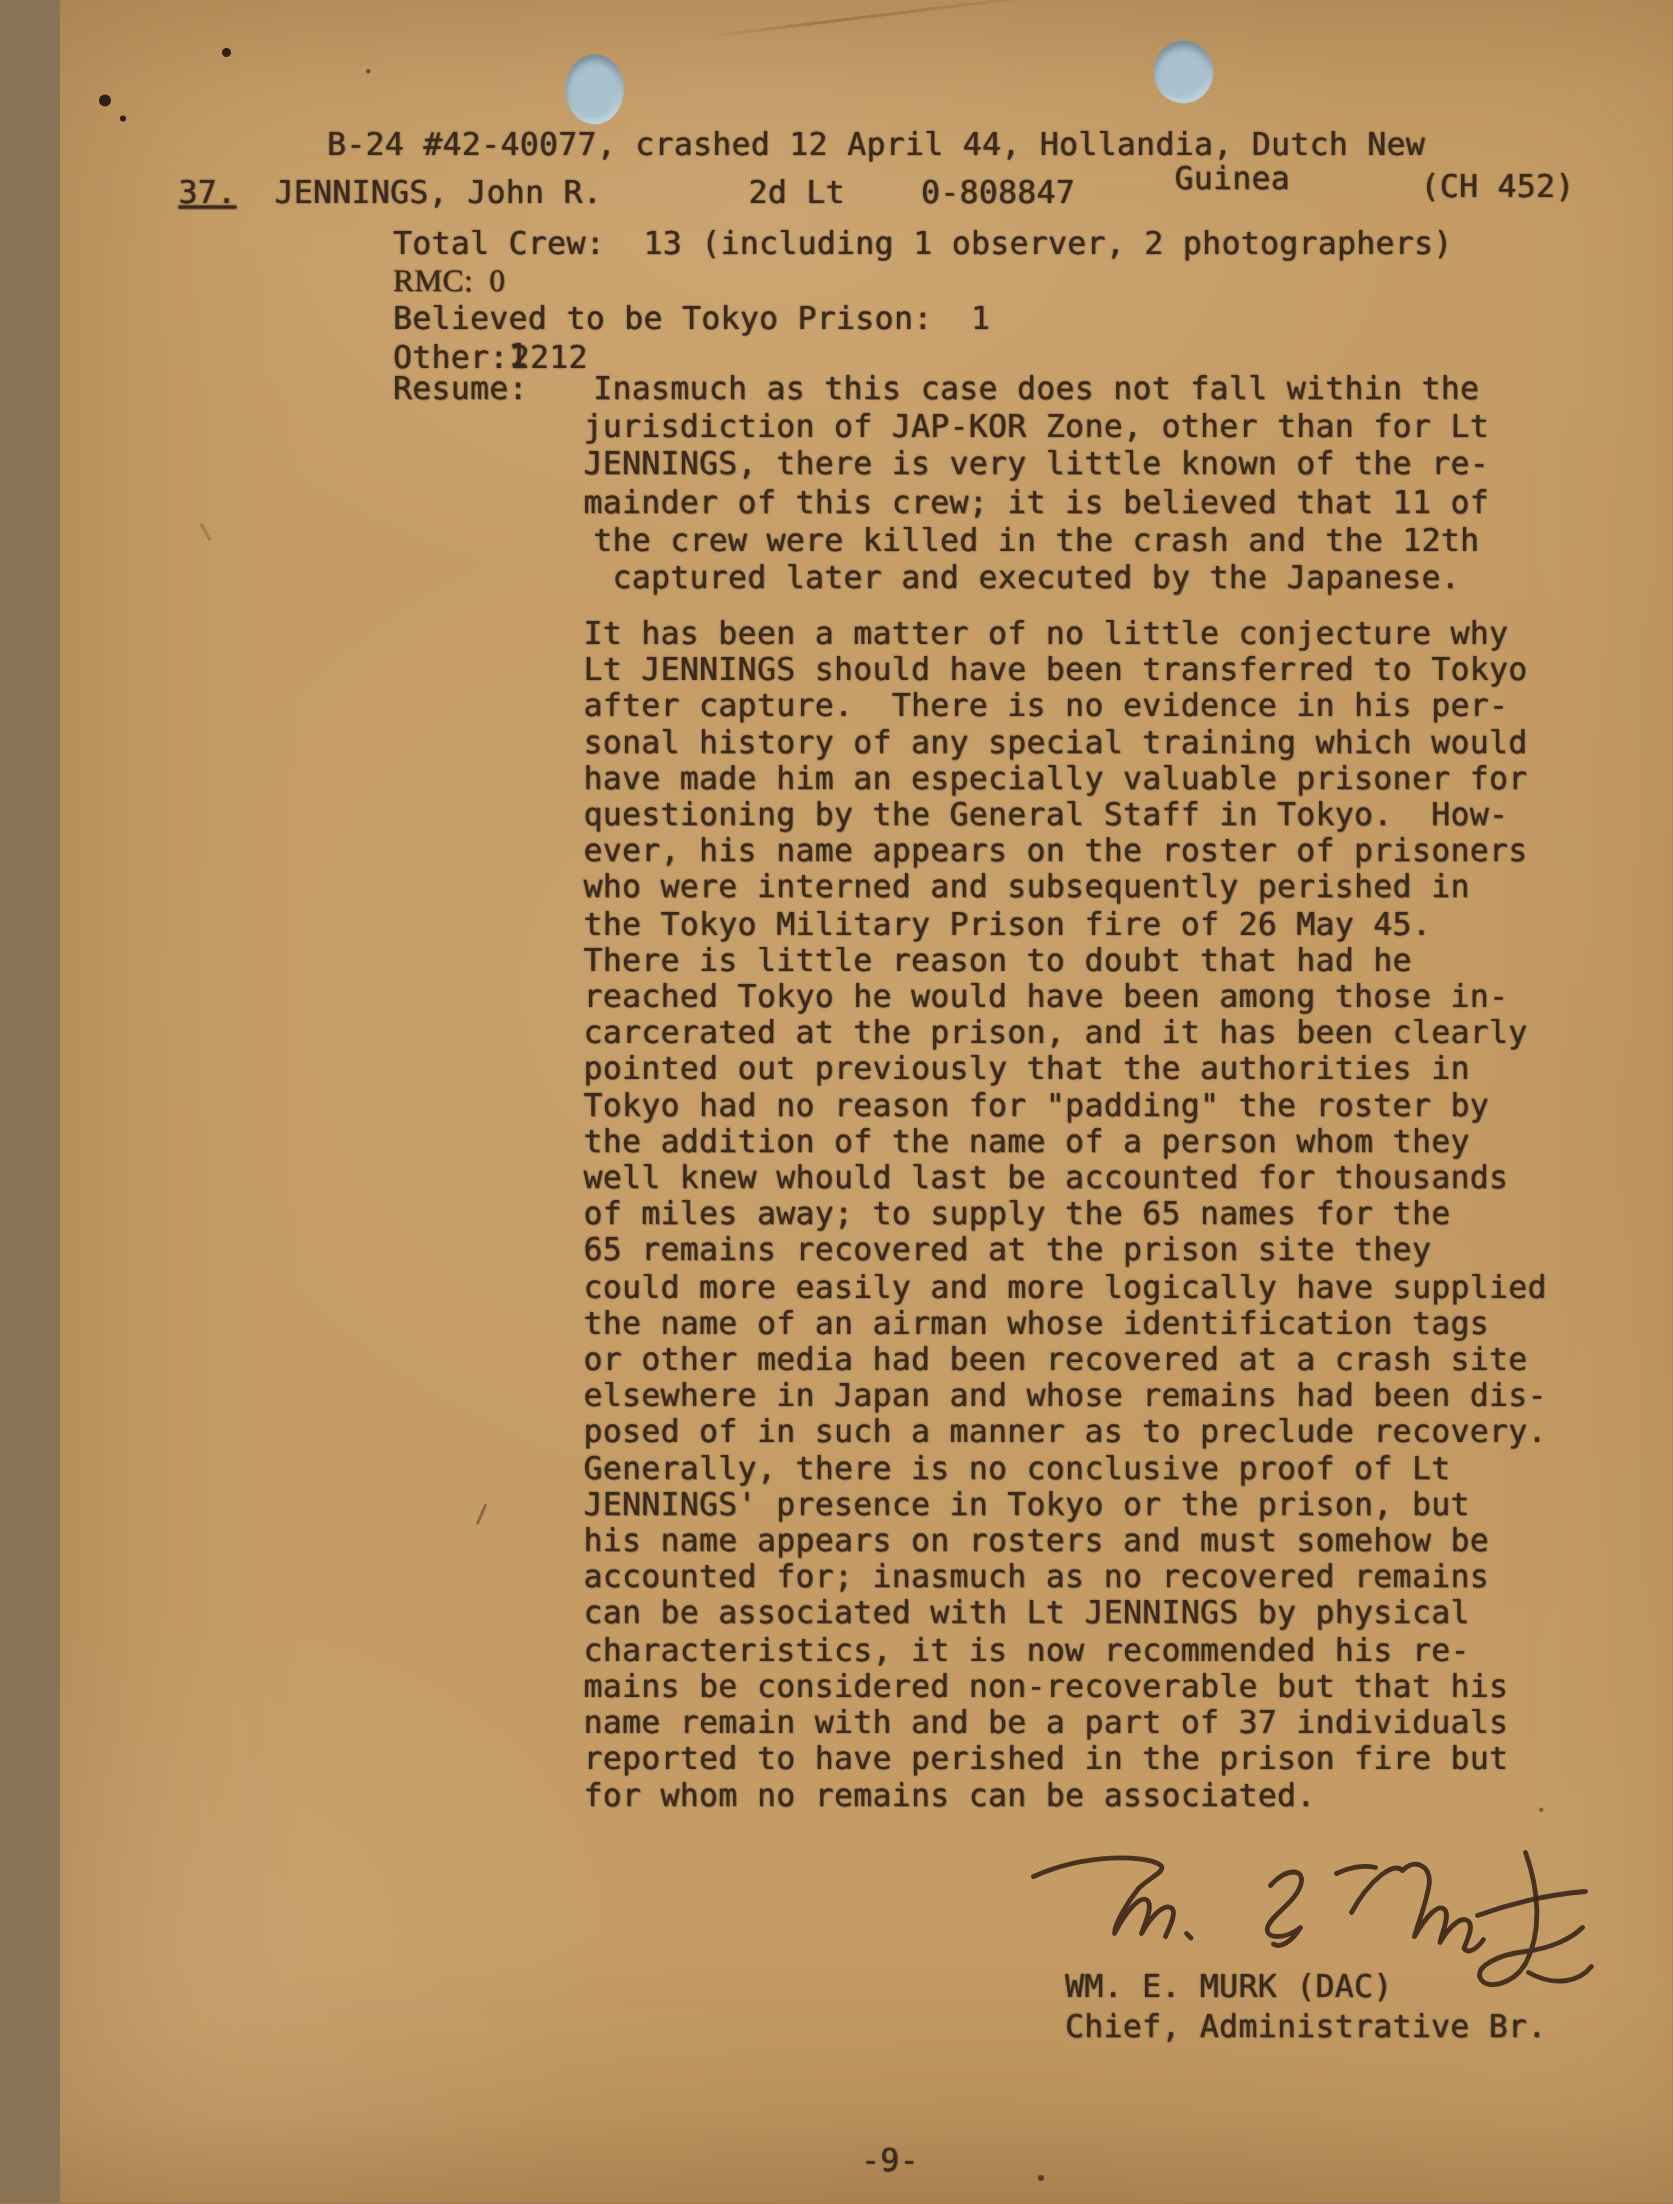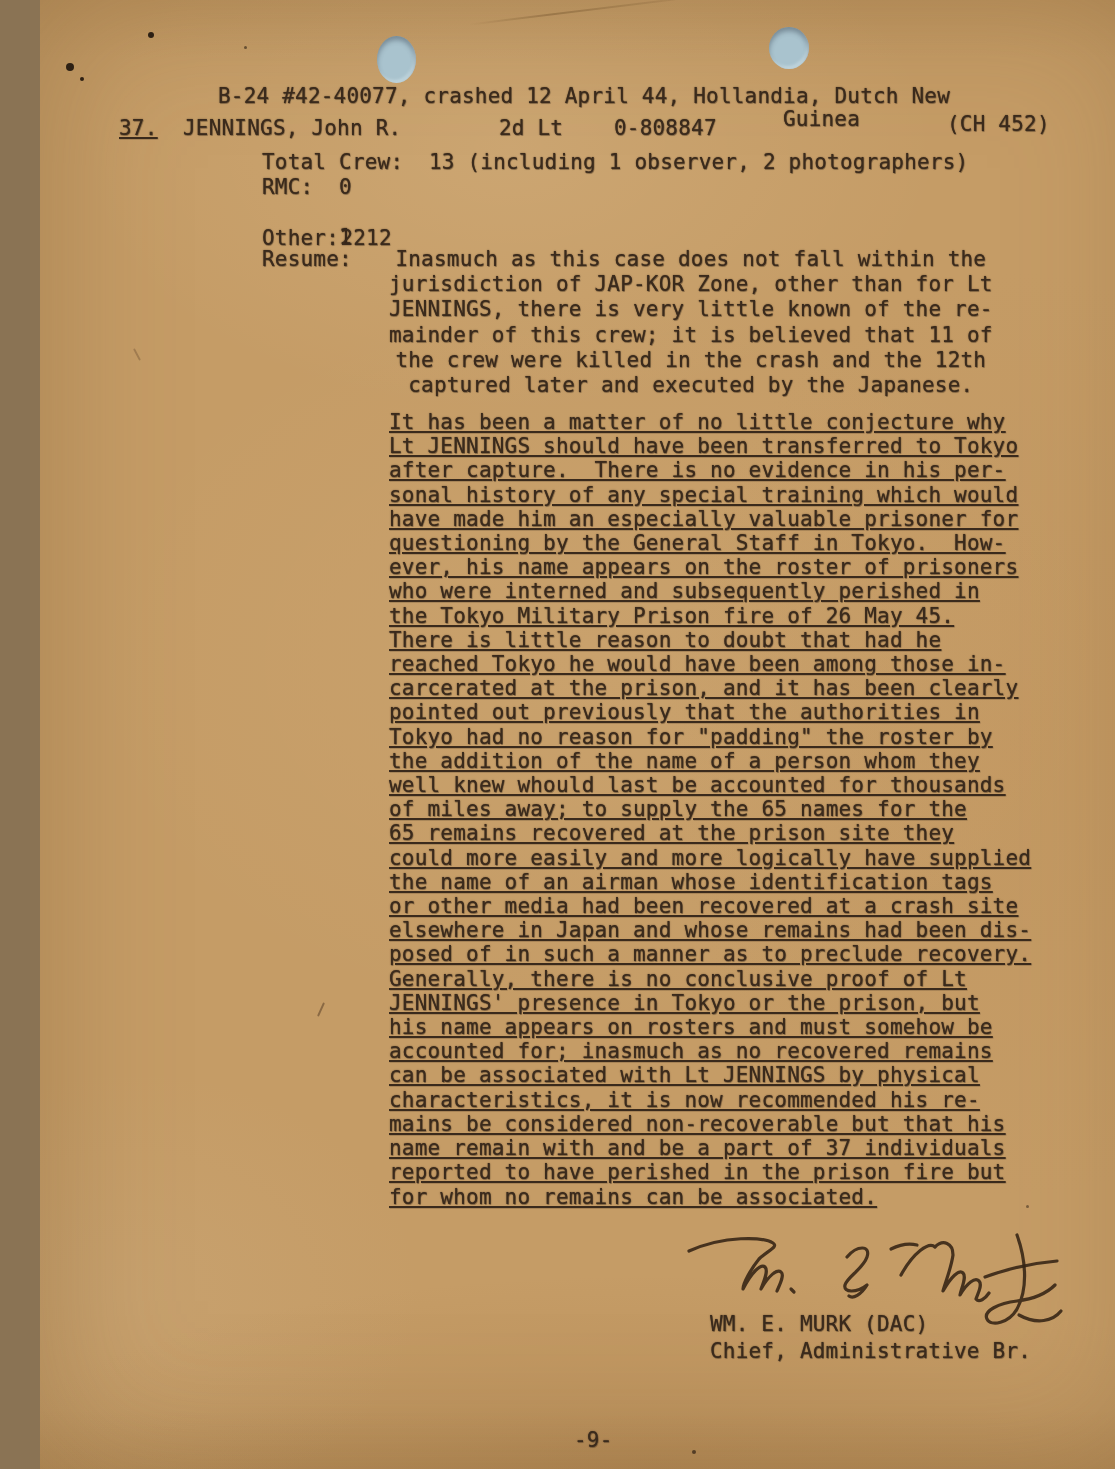--- a/index.html
+++ b/index.html
@@ -68,31 +68,32 @@
 
   <div class="ink" style="left:178px;top:84px;">B-24 #42-40077, crashed 12 April 44, Hollandia, Dutch New</div>
   <div class="ink" style="left:79px;top:116px;text-decoration:underline;">37.</div>
   <div class="ink" style="left:143px;top:116px;">JENNINGS, John R.</div>
   <div class="ink" style="left:459px;top:116px;">2d Lt</div>
   <div class="ink" style="left:574px;top:116px;">0-808847</div>
   <div class="ink" style="left:743px;top:107px;">Guinea</div>
   <div class="ink" style="left:907px;top:112px;">(CH 452)</div>
 
   <div class="ink" style="left:222px;top:150px;">Total Crew:  13 (including 1 observer, 2 photographers)</div>
-  <div class="ink" style="left:222px;top:175px;">RMC:  0</div>
+  <div class="ink" style="left:222px;top:175px;font-family:Liberation Serif, serif;">RMC:  0</div>
+  <div class="ink" style="left:222px;top:200px;">Believed to be Tokyo Prison:  1</div>
   <div class="ink" style="left:222px;top:226px;"><span>Other:</span><span class="ovr"><span>1</span><span>2</span></span><span>212</span></div>
 
   <div class="ink" style="left:222px;top:247px;">Resume:</div>
   <div class="ink p1" style="left:349px;top:247px;text-align:center;">Inasmuch as this case does not fall within the
 jurisdiction of JAP-KOR Zone, other than for Lt
 JENNINGS, there is very little known of the re-
 mainder of this crew; it is believed that 11 of
 the crew were killed in the crash and the 12th
 captured later and executed by the Japanese.</div>
-  <div class="ink para" style="left:349px;top:410px;text-decoration:underline;">It has been a matter of no little conjecture why
+  <div class="ink para" style="left:349px;top:410px;">It has been a matter of no little conjecture why
 Lt JENNINGS should have been transferred to Tokyo
 after capture.  There is no evidence in his per-
 sonal history of any special training which would
 have made him an especially valuable prisoner for
 questioning by the General Staff in Tokyo.  How-
 ever, his name appears on the roster of prisoners
 who were interned and subsequently perished in
 the Tokyo Military Prison fire of 26 May 45.
 There is little reason to doubt that had he
 reached Tokyo he would have been among those in-

